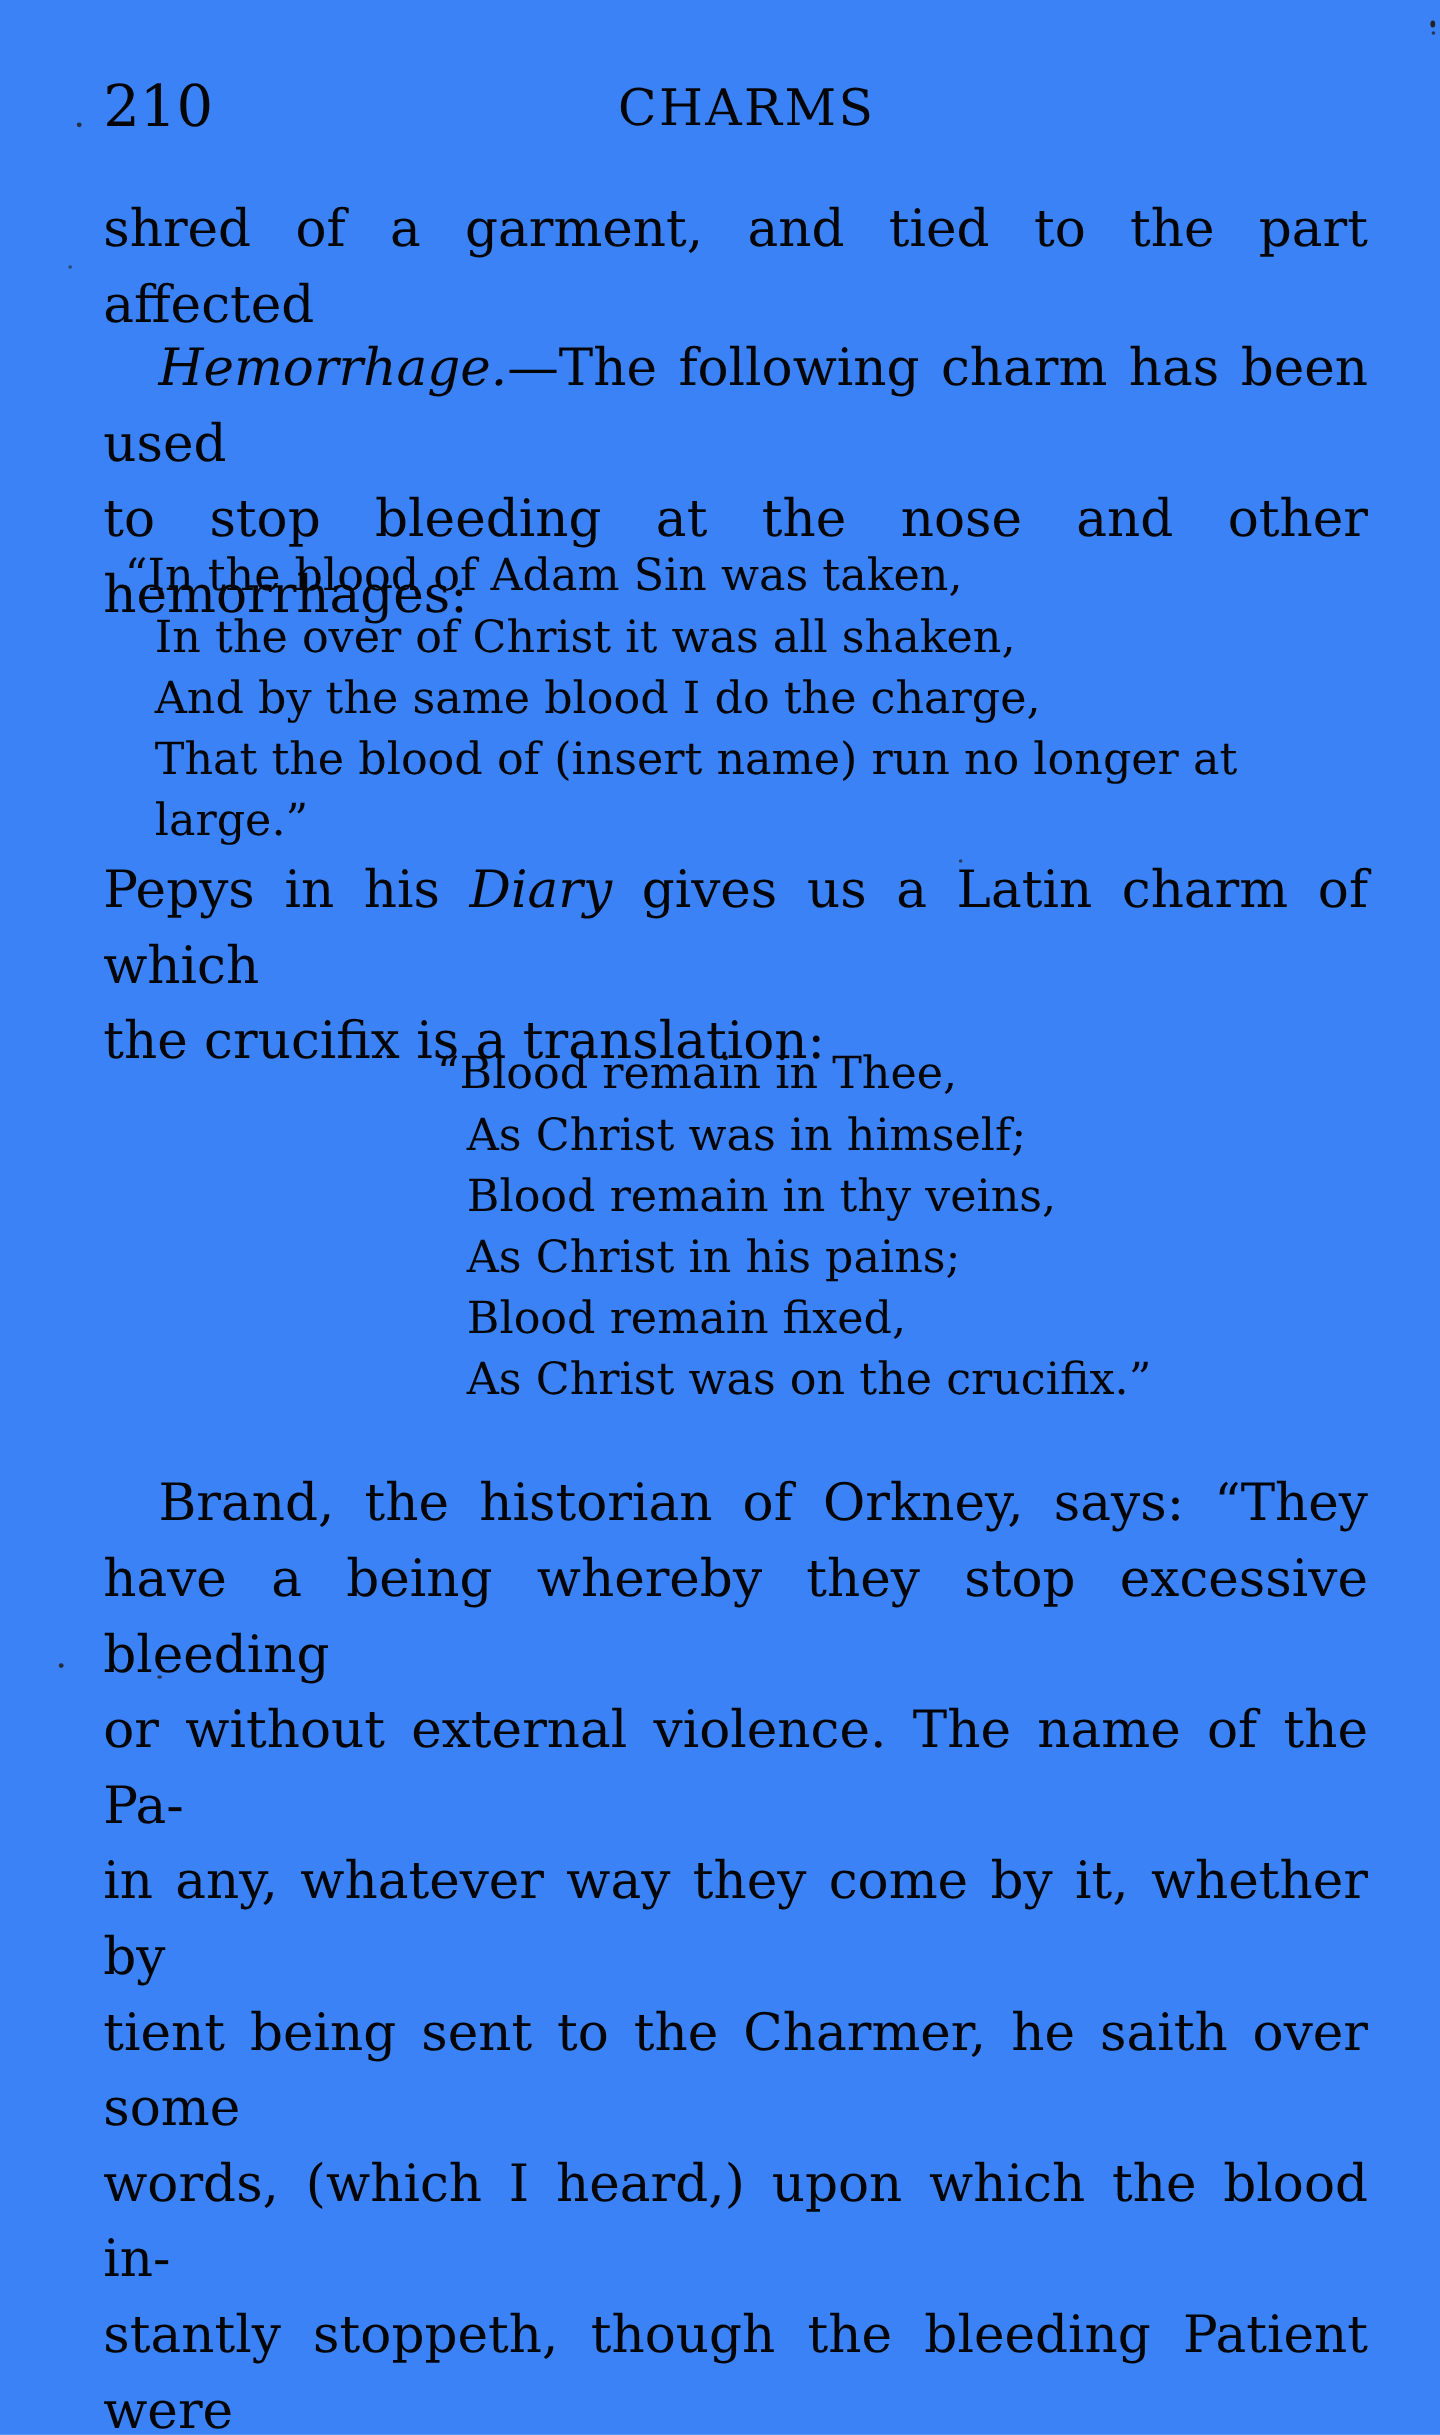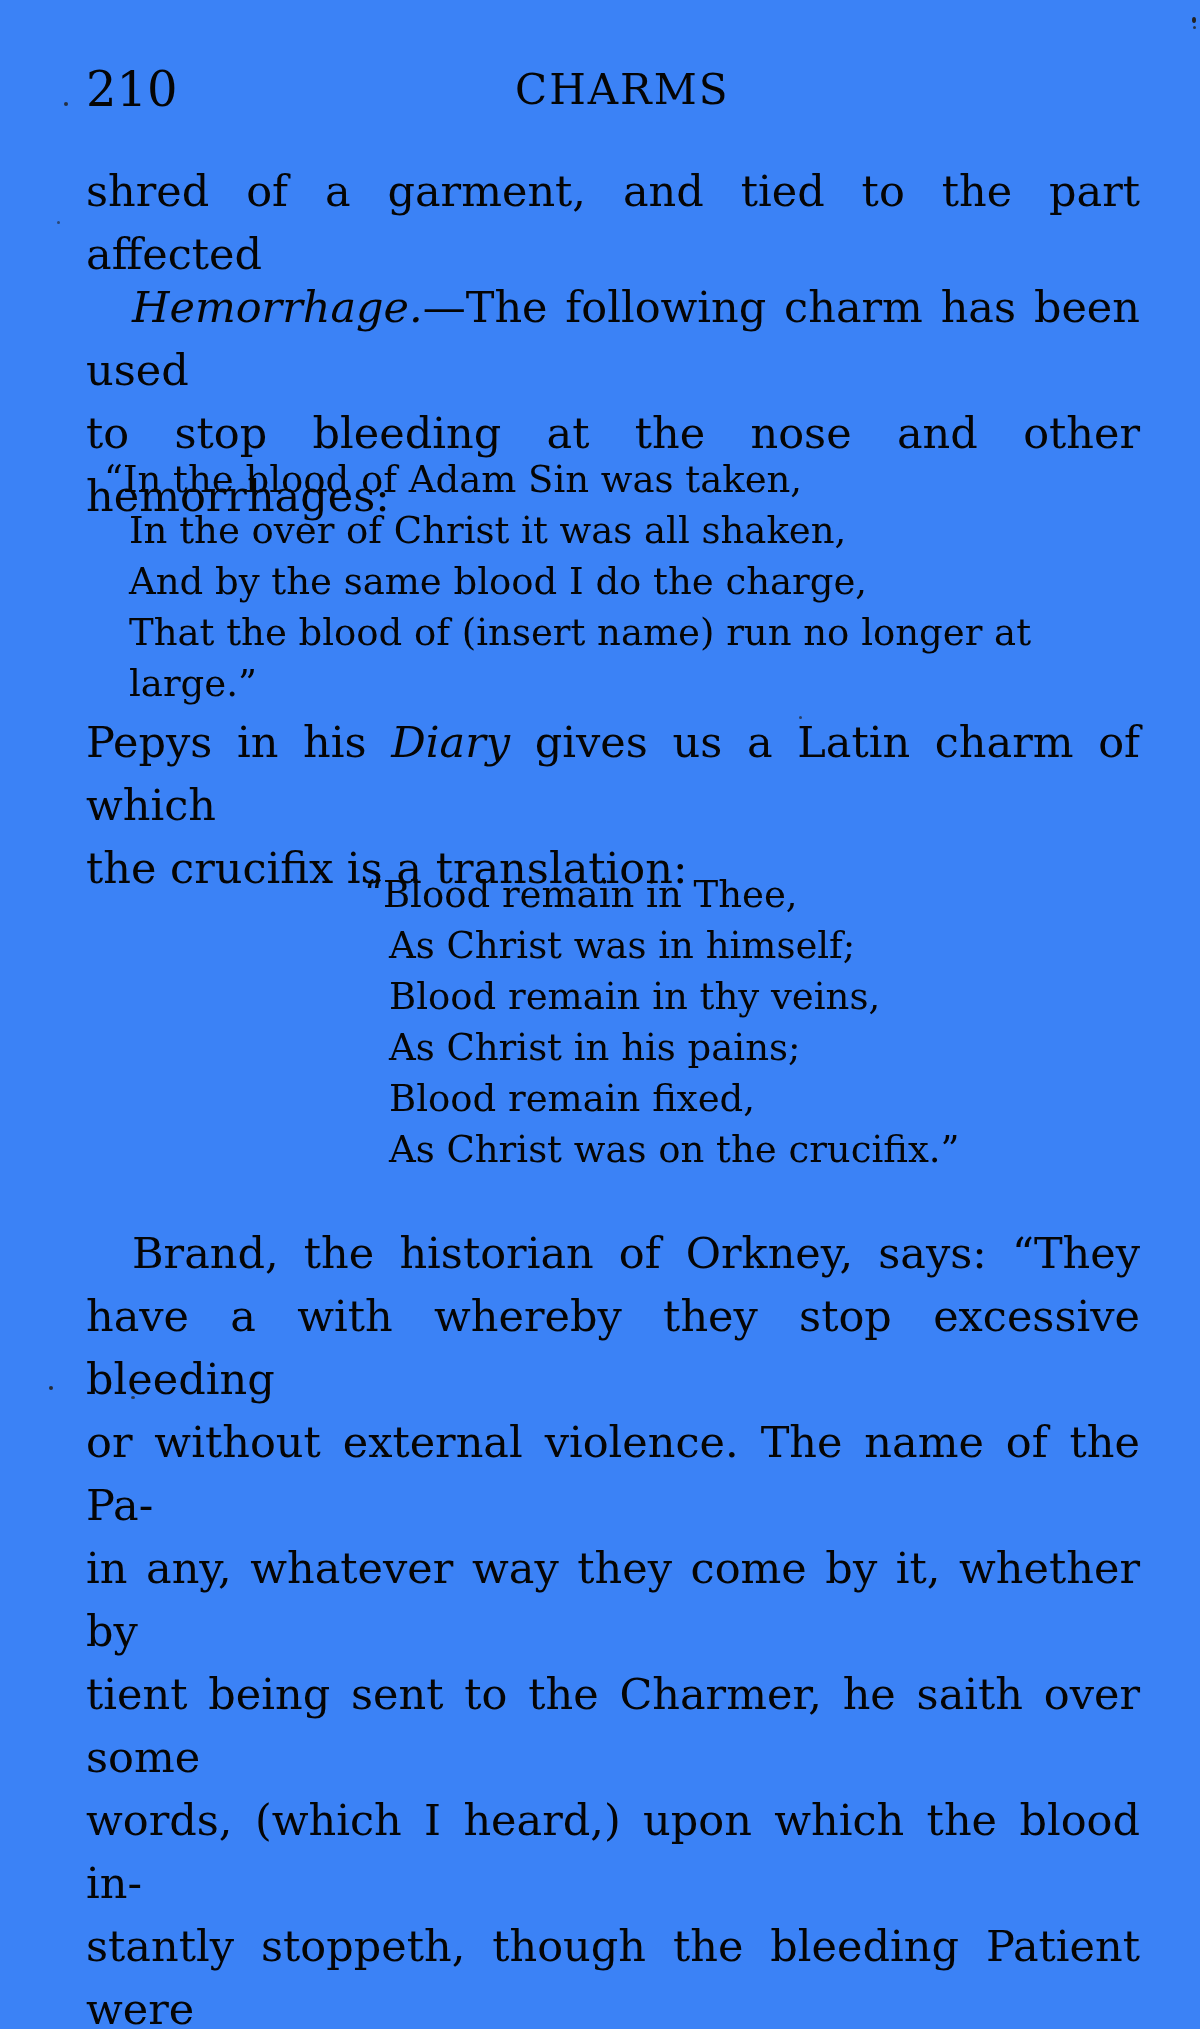--- a/index.html
+++ b/index.html
@@ -58,21 +58,21 @@
     <div class="hang">“Blood remain in Thee,</div>
     <div>As Christ was in himself;</div>
     <div>Blood remain in thy veins,</div>
     <div>As Christ in his pains;</div>
     <div>Blood remain fixed,</div>
     <div>As Christ was on the crucifix.”</div>
   </div>
 
   <div class="block" style="top:1222px;">
     <div class="jline indent">Brand, the historian of Orkney, says: “They</div>
-    <div class="jline">have a with whereby they stop excessive bleeding</div>
+    <div class="jline">have a being whereby they stop excessive bleeding</div>
     <div class="jline">or without external violence. The name of the Pa-</div>
     <div class="jline">in any, whatever way they come by it, whether by</div>
     <div class="jline">tient being sent to the Charmer, he saith over some</div>
     <div class="jline">words, (which I heard,) upon which the blood in-</div>
     <div class="jline">stantly stoppeth, though the bleeding Patient were</div>
 
   </div>
 
   <div class="speck" style="left:1192px;top:17px;width:4px;height:6px;"></div>
   <div class="speck" style="left:1193px;top:26px;width:3px;height:3px;opacity:.8;"></div>

